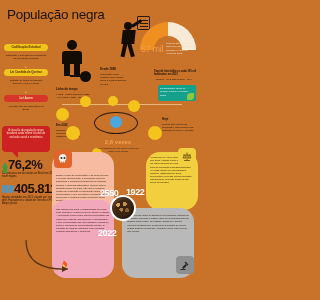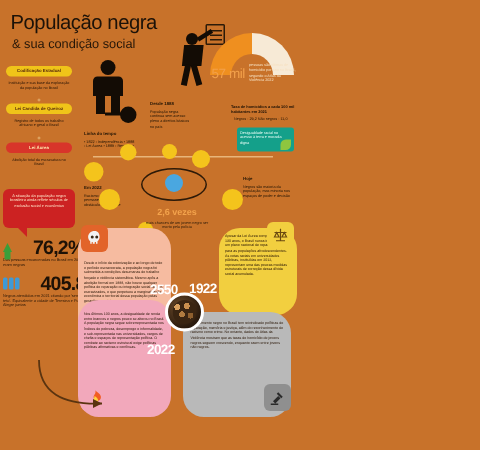--- a/index.html
+++ b/index.html
@@ -69,21 +69,21 @@
     border-right: 0 solid transparent;
     border-top: 7px solid #cc2222;
   }
   .bubble-text {
     font-size: 2.6px; color: #ffe6c9; line-height: 1.3;
     text-align: center; display: block;
   }
 
   
   .stat { position: absolute; left: 2px; width: 60px; }
-  .stat-row { display: flex; align-items: center; gap: 14px; }
+  .stat-row { display: flex; align-items: center; gap: 0; }
   .stat-val {
     font-size: 13px; font-weight: bold; color: #1d1106;
     letter-spacing: -0.5px; line-height: 1;
   }
   .stat-cap {
     font-size: 2.6px; color: #2a1707; line-height: 1.25;
     margin-top: 1px; width: 56px; display: block;
   }
   .arrow-up {
     width: 0; height: 0; position: relative;
@@ -220,21 +220,20 @@
 
   
   .curve-arrow { position:absolute; left:24px; top:238px; width:50px; height:38px; }
 </style>
 </head>
 <body>
 
 <div id="poster">
 
   <div class="title">População negra</div>
-  <div class="subtitle">&amp; sua condição social</div>
 
   <div class="badge badge-yellow" style="top:44px;">
     <span class="badge-head">Codificação Estadual</span>
   </div>
   <div class="badge-body" style="top:54px;">Instituição e sua base da exploração da população no Brasil</div>
   <div class="plus-sep" style="top:64px;">+</div>
 
   <div class="badge badge-yellow" style="top:69px;">
     <span class="badge-head">Lei Candida de Queiroz</span>
   </div>

